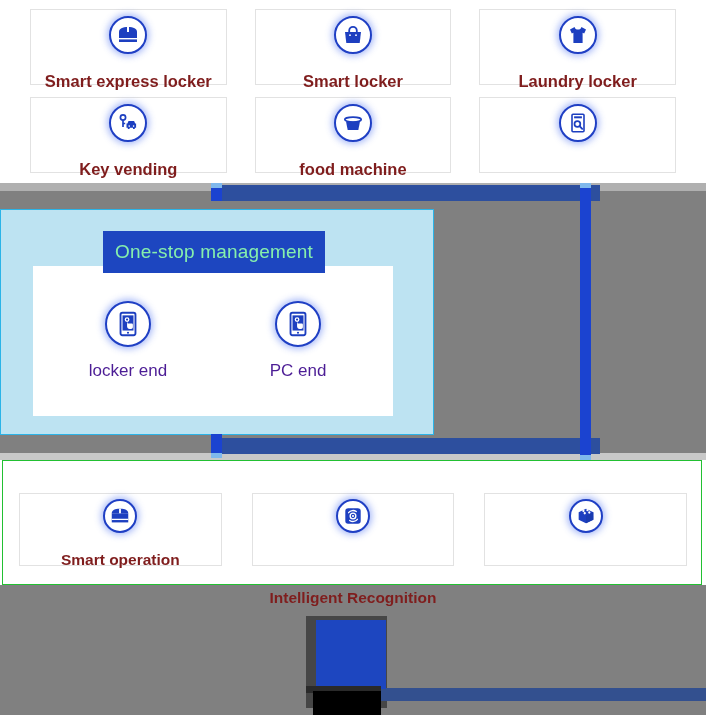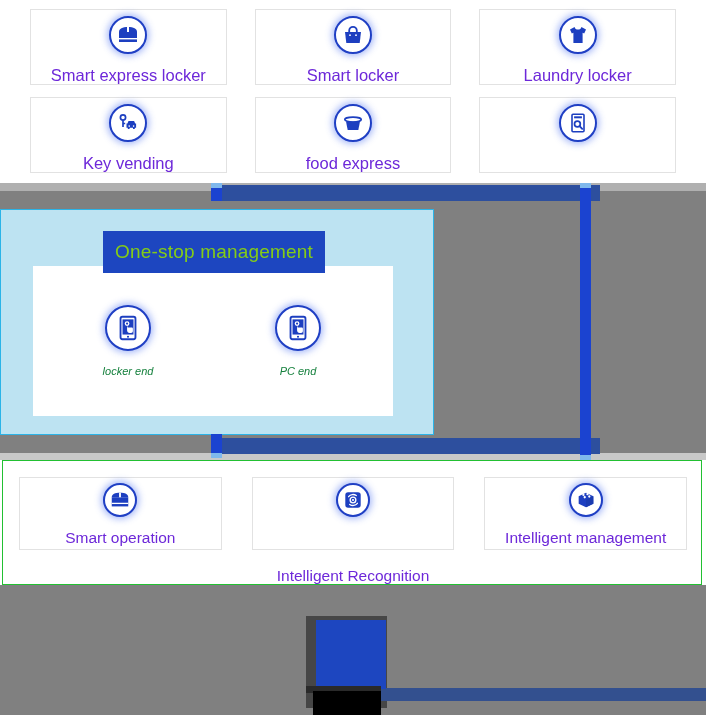--- a/index.html
+++ b/index.html
@@ -62,24 +62,25 @@
     border: 1px solid #e2e2e2;
     box-sizing: border-box;
     display: flex;
     flex-direction: column;
     align-items: center;
     justify-content: flex-start;
     padding-top: 6px;
   }
   .card .card-label {
     font-size: 16.5px;
-    color: #6d28d9;
+    color: #7f1d1d;
     line-height: 1.1;
     white-space: nowrap;
-    margin-top: 12px;
+    margin-top: 18px;
+    font-weight: bold;
   }
 
   
   .ico {
     width: 38px;
     height: 38px;
     border-radius: 50%;
     border: 2.2px solid #1f3fc4;
     background: #ffffff;
     display: flex;
@@ -103,21 +104,21 @@
     border: 1.6px solid #2bb4e8;
     box-sizing: border-box;
   }
   .mid-title {
     position: absolute;
     left: 103px;
     top: 231px;
     width: 222px;
     height: 42px;
     background: #1d46c0;
-    color: #84cc16;
+    color: #86efac;
     display: flex;
     align-items: center;
     justify-content: center;
     font-size: 19px;
     letter-spacing: 0.2px;
     white-space: nowrap;
     z-index: 5;
   }
   .mid-card {
     position: absolute;
@@ -141,41 +142,40 @@
   }
   .mid-item {
     display: flex;
     flex-direction: column;
     align-items: center;
     width: 110px;
   }
   .mid-item .ico { width: 46px; height: 46px; border-width: 2.4px; }
   .mid-item .mid-label {
     margin-top: 14px;
-    font-size: 11px;
-    color: #15803d;
+    font-size: 17px;
+    color: #4c1d95;
     white-space: nowrap;
-    font-style: italic;
   }
 
   
   .green-panel {
     position: absolute;
     left: 2px;
     top: 460px;
     width: 700px;
     height: 125px;
     background: #ffffff;
     border: 1.6px solid #22c032;
     box-sizing: border-box;
   }
   .green-grid {
     position: absolute;
     left: 16px;
-    top: 16px;
+    top: 32px;
     width: 668px;
     display: flex;
     gap: 30px;
   }
   .green-grid .card {
     width: 203px;
     height: 73px;
     padding-top: 5px;
   }
   .green-grid .card:nth-child(2) { width: 203px; gap: 38px; }
@@ -304,21 +304,21 @@
         <span class="card-label">Key vending</span>
       </div>
 
       <div class="card">
         <span class="ico">
           <svg width="24" height="24" viewBox="0 0 24 24">
             <ellipse cx="12" cy="8.6" rx="8.2" ry="2.4" fill="none" stroke="#1d3fc0" stroke-width="1.7"></ellipse>
             <path d="M5 10.4 L6.7 19 h10.6 L19 10.4 Z" fill="#1d3fc0"></path>
           </svg>
         </span>
-        <span class="card-label">food express</span>
+        <span class="card-label">food machine</span>
       </div>
 
       <div class="card">
         <span class="ico">
           <svg width="24" height="24" viewBox="0 0 24 24">
             <rect x="6" y="3.2" width="12" height="17.6" rx="1" fill="none" stroke="#1d3fc0" stroke-width="1.6"></rect>
             <rect x="8.1" y="5.3" width="7.8" height="2" fill="#1d3fc0"></rect>
             <circle cx="11.4" cy="13" r="2.9" fill="none" stroke="#1d3fc0" stroke-width="1.7"></circle>
             <path d="M13.6 15.2 L16.2 17.8" stroke="#1d3fc0" stroke-width="1.9" fill="none" stroke-linecap="round"></path>
           </svg>
@@ -411,21 +411,20 @@
           <svg width="22" height="22" viewBox="0 0 24 24">
             <path d="M12 4.2 L20 8 v8 l-8 3.8 L4 16 V8 Z" fill="#1d3fc0"></path>
             <path d="M12 4.2 L20 8 l-8 3.8 L4 8 Z" fill="#ffffff" opacity="0.0"></path>
             <path d="M12 11.8 L20 8 v8 l-8 3.8 Z" fill="#1a3bb0"></path>
             <circle cx="9.2" cy="6.5" r="1.25" fill="#ffffff"></circle>
             <circle cx="13.6" cy="5.6" r="1.25" fill="#ffffff"></circle>
             <circle cx="15.6" cy="8.2" r="1.25" fill="#ffffff"></circle>
             <circle cx="10.6" cy="9" r="1.25" fill="#ffffff"></circle>
           </svg>
         </span>
-        <span class="card-label">Intelligent management</span>
       </div>
 
     </div>
   </div>
 
   <div class="deco-darkgray"></div>
   <div class="deco-blue"></div>
   <div class="deco-darkstrip"></div>
   <div class="deco-black"></div>
 

